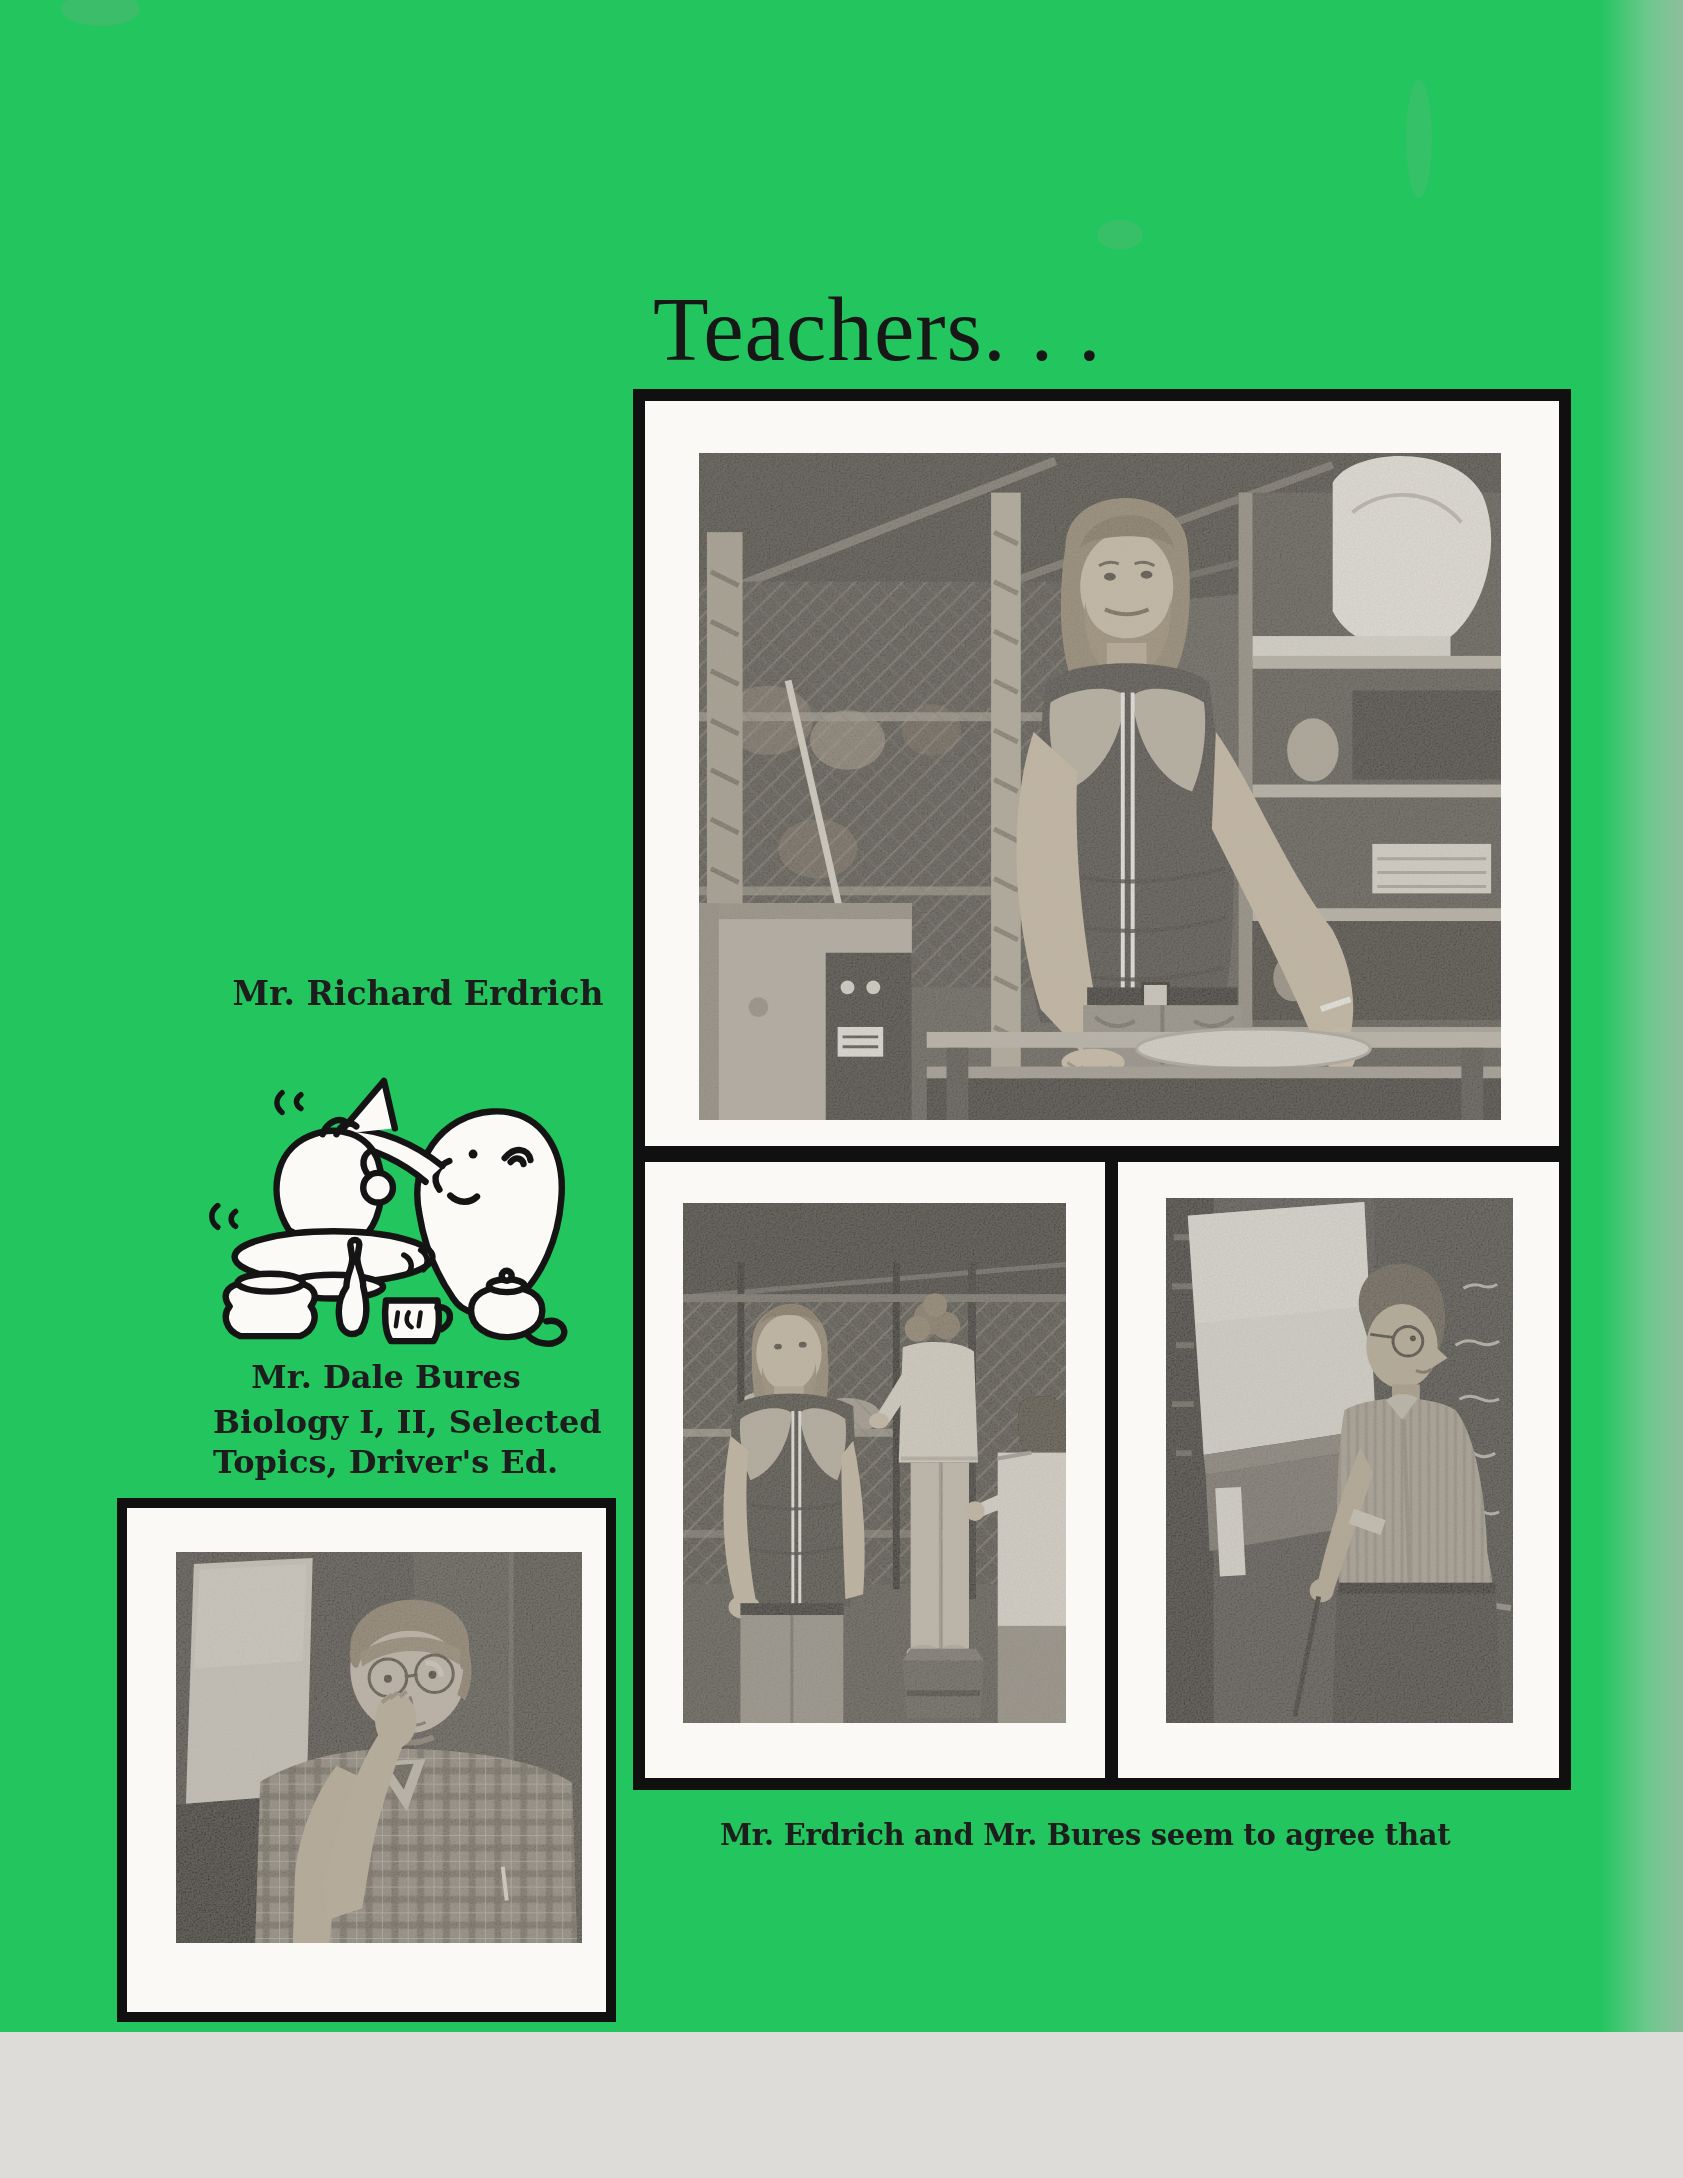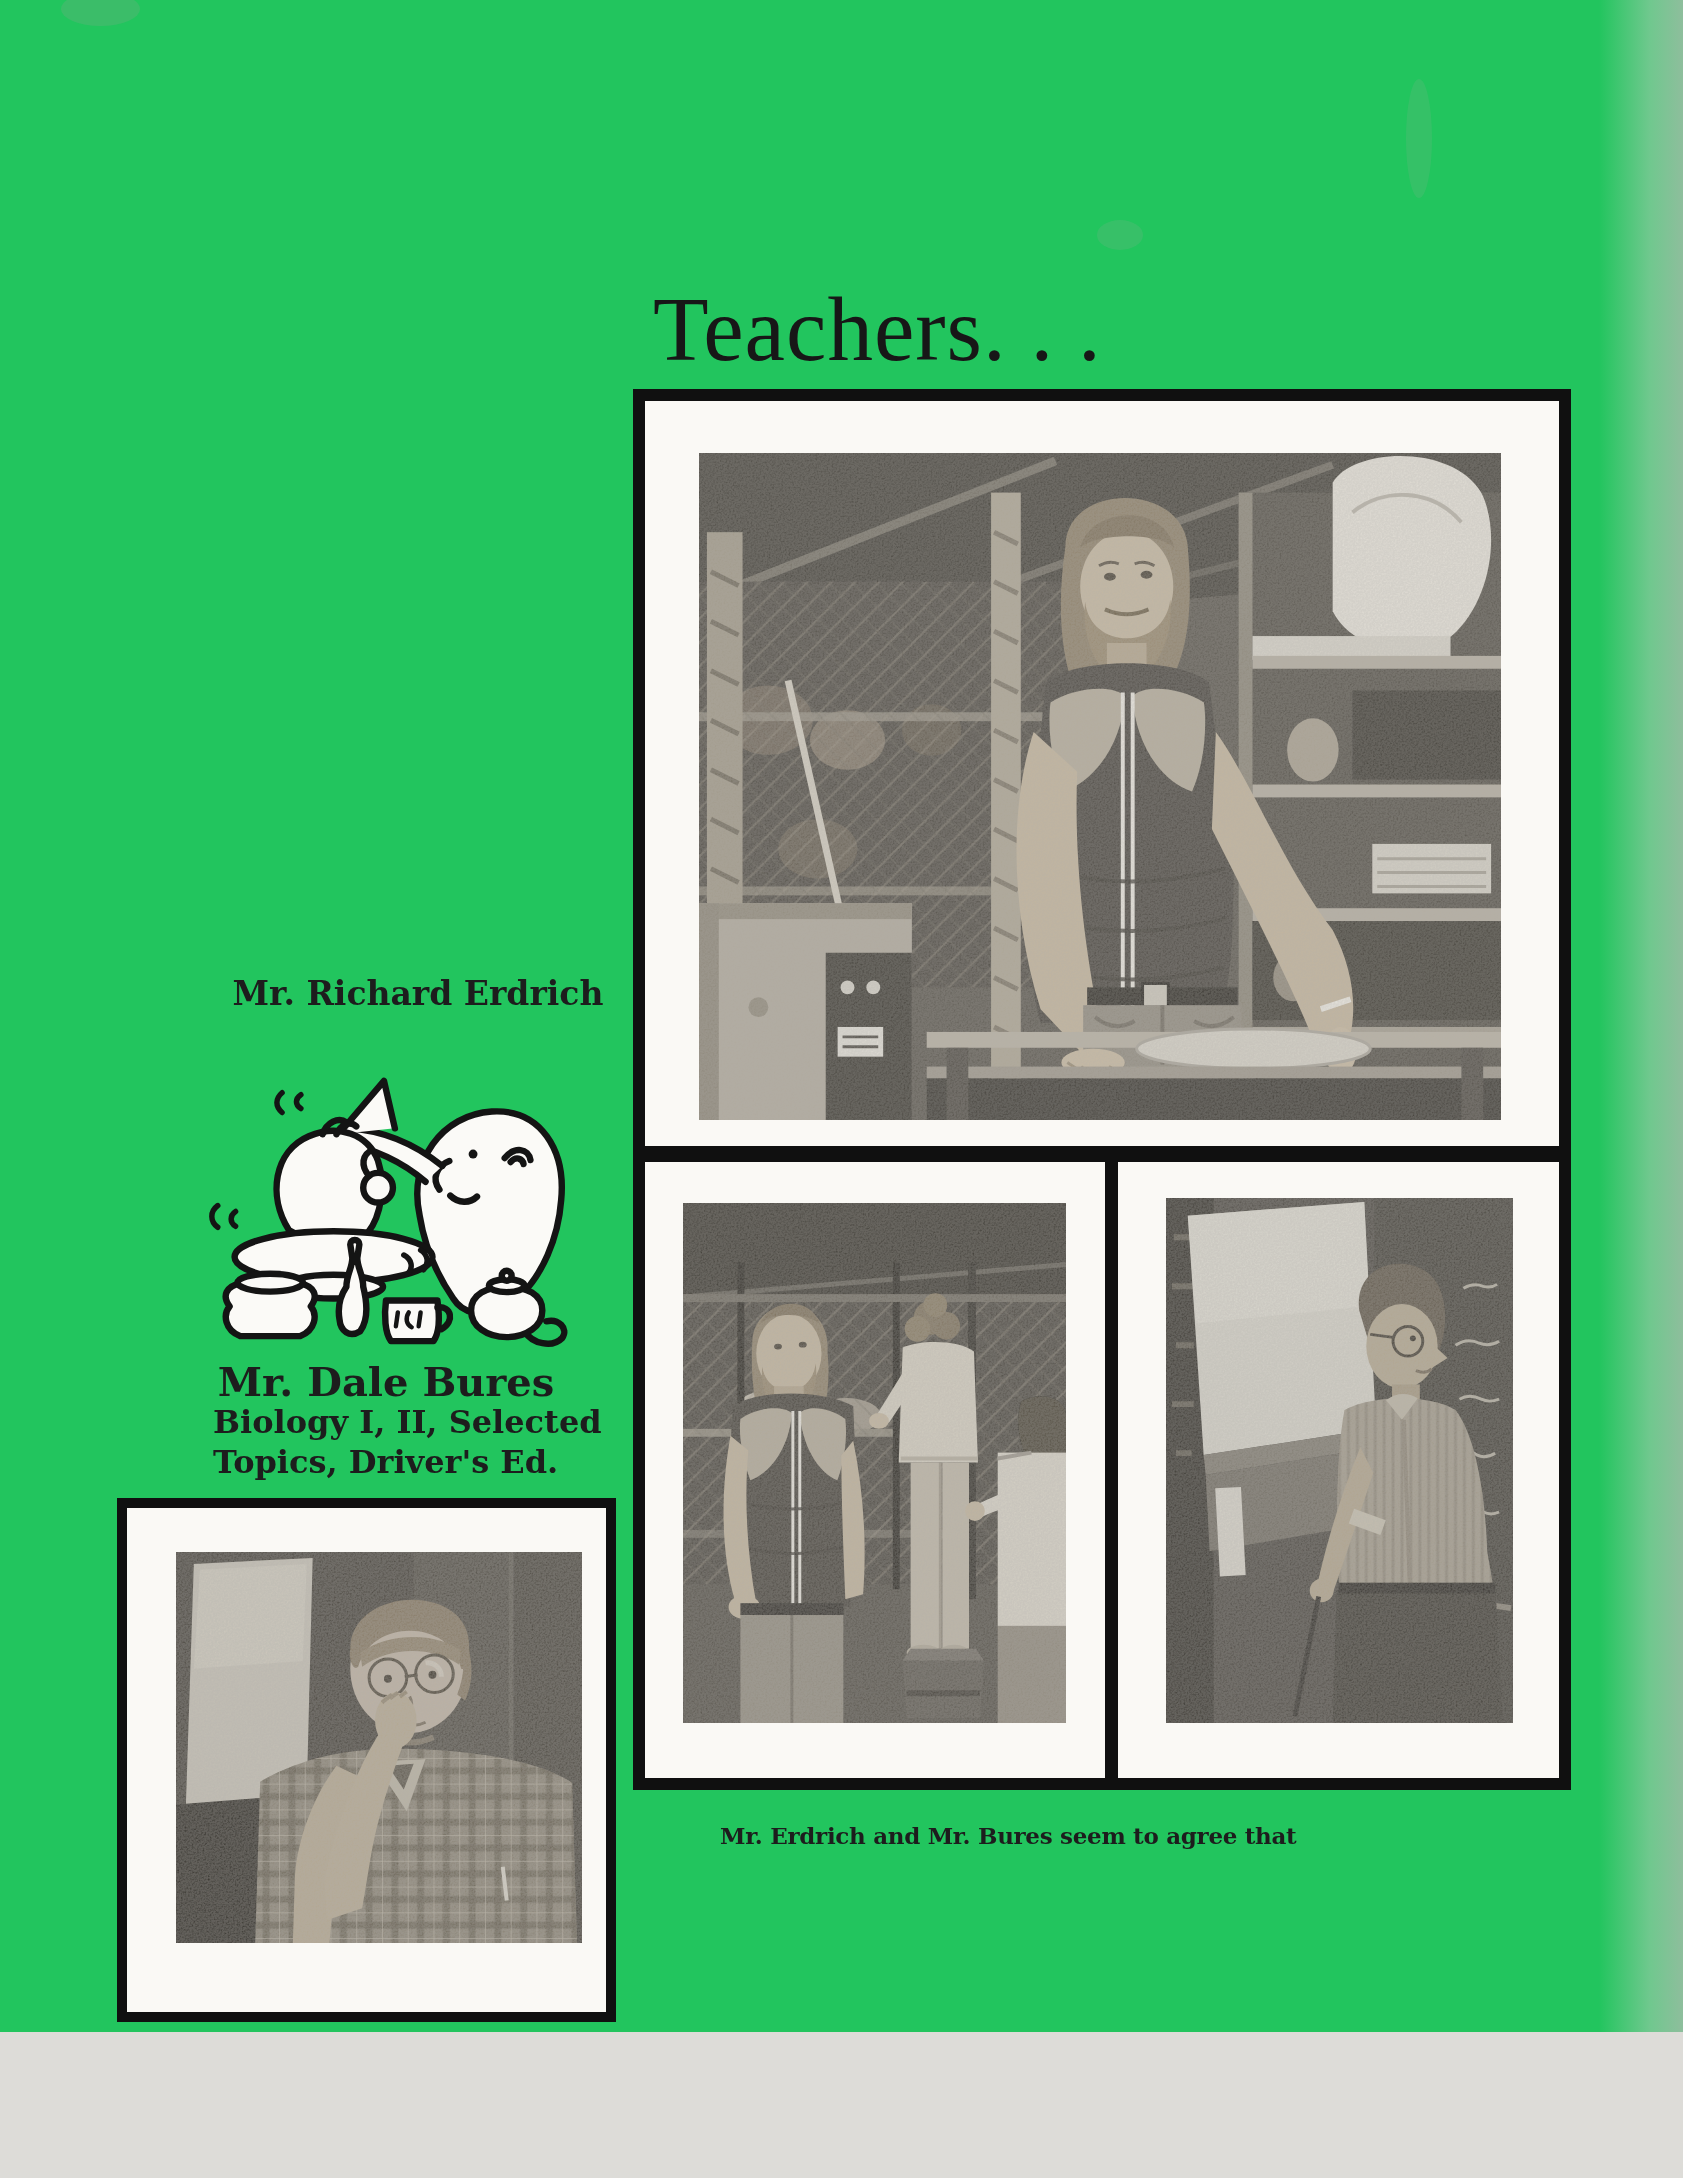--- a/index.html
+++ b/index.html
@@ -11,23 +11,23 @@
   .smudge{position:absolute;border-radius:50%;background:rgba(160,158,152,0.20);}
   #smudge-tl{left:61px;top:-8px;width:79px;height:34px;}
   #smudge-tr{left:1406px;top:79px;width:26px;height:119px;background:rgba(170,168,162,0.14);}
   #smudge-title{left:1097px;top:220px;width:46px;height:30px;background:rgba(170,168,162,0.16);}
 
   
   .title{position:absolute;left:653px;top:277px;font-family:"Liberation Serif",serif;
          font-size:91px;color:#171717;letter-spacing:1px;white-space:nowrap;}
   .tw{font-family:"DejaVu Serif",serif;font-weight:700;color:#1d1d1d;white-space:nowrap;}
   #name-erdrich{position:absolute;left:230px;top:974px;width:376px;text-align:center;font-size:33px;}
-  #name-bures{position:absolute;left:198px;top:1358px;width:376px;text-align:center;font-size:40px;}
+  #name-bures{position:absolute;left:198px;top:1358px;width:376px;text-align:center;font-size:32px;}
   #courses{position:absolute;left:213px;top:1402px;font-size:32px;line-height:40px;}
-  #caption{position:absolute;left:720px;top:1816px;font-size:23px;line-height:39px;letter-spacing:-0.3px;}
+  #caption{position:absolute;left:720px;top:1816px;font-size:29px;line-height:39px;letter-spacing:-0.3px;}
   #page-number{position:absolute;left:89px;top:2075px;font-family:"Liberation Sans",sans-serif;
                font-weight:700;font-size:19px;color:#2b2b2b;}
 
   
   .frame{position:absolute;box-sizing:border-box;border:12px solid #101010;background:#faf9f5;}
   #frame-main{left:633px;top:389px;width:938px;height:1401px;}
   .divider-h{position:absolute;left:645px;top:1146px;width:914px;height:16px;background:#101010;}
   .divider-v{position:absolute;left:1105px;top:1146px;width:13px;height:644px;background:#101010;}
   #frame-portrait{left:117px;top:1498px;width:499px;height:524px;border-width:10px;}
 

